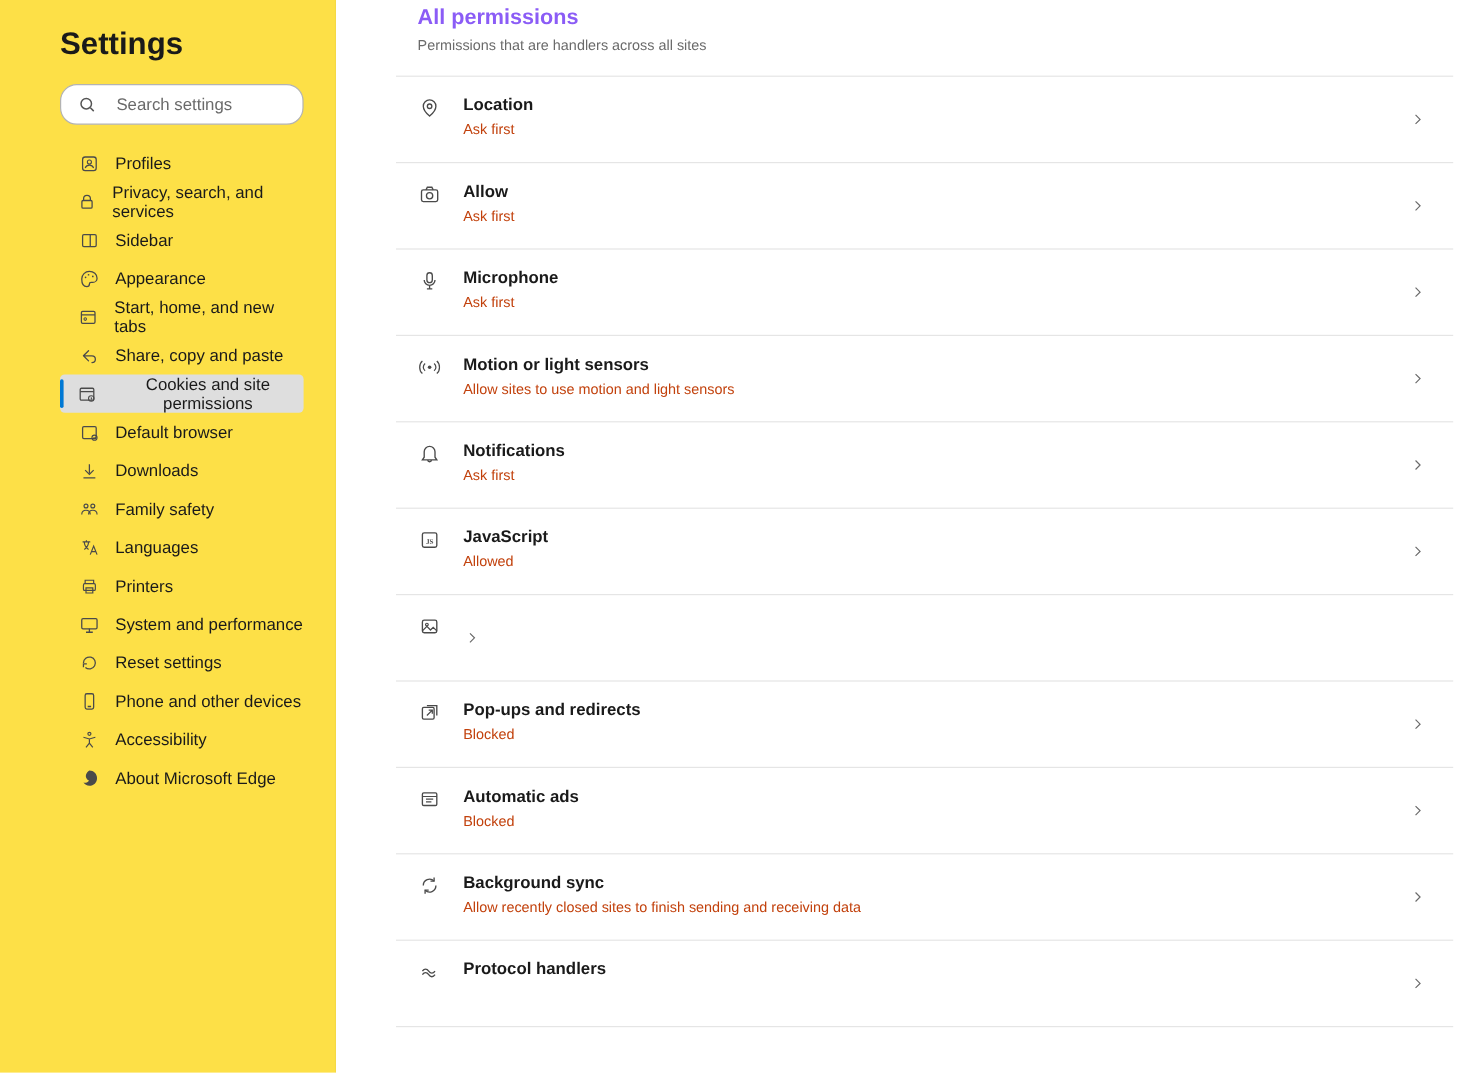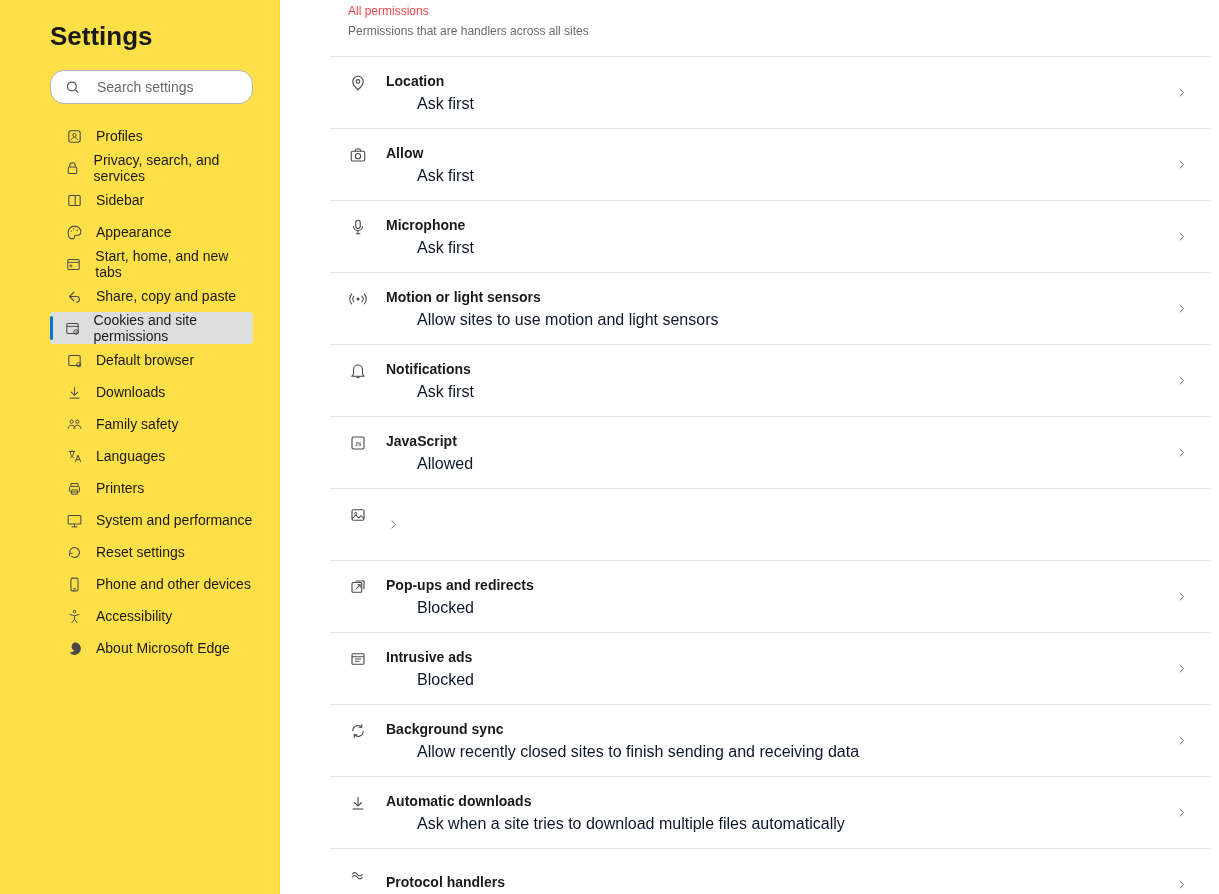--- a/index.html
+++ b/index.html
@@ -60,21 +60,21 @@
 .nav-list { list-style: none; }
 .nav-item {
   display: flex;
   align-items: center;
   height: 32px;
   padding-left: 14px;
   border-radius: 4px;
   cursor: default;
   position: relative;
 }
-.nav-item.selected { background: #dedede; }
+.nav-item.selected { background: #dedede; text-align: center; }
 .nav-item.selected::before {
   content: "";
   position: absolute;
   left: 0;
   top: 4px;
   bottom: 4px;
   width: 3px;
   background: #0078d4;
   border-radius: 2px;
 }
@@ -93,33 +93,32 @@
   flex: 1;
   background: #fff;
   overflow-y: auto;
   padding-right: 8px;
 }
 .section-header {
   padding: 4px 22px 18px 18px;
   border-bottom: 1px solid #e5e5e5;
 }
 .section-title {
-  font-size: 12px;
-  font-weight: 400;
+  font-size: 18px;
+  font-weight: 700;
   margin-bottom: 6px;
-  color: #ef4444;
+  color: #8b5cf6;
 }
 .section-sub {
   font-size: 12px;
   color: #6a6a6a;
 }
 .perm-list { }
 .perm-row {
   display: flex;
-  align-items: center;
   padding: 15px 22px 15px 18px;
   border-bottom: 1px solid #e5e5e5;
   cursor: default;
   min-height: 72px;
 }
 .perm-icon {
   width: 20px;
   display: flex;
   justify-content: center;
   color: #4a4a4a;
@@ -128,23 +127,22 @@
   margin-top: 2px;
 }
 .perm-text { flex: 1; }
 .perm-title {
   font-size: 14px;
   font-weight: 600;
   color: #1a1a1a;
   margin-bottom: 6px;
 }
 .perm-sub {
-  font-size: 16px;
-  color: #0f172a;
-  margin-left: 31px;
+  font-size: 12px;
+  color: #c2410c;
 }
 .perm-chevron {
   color: #6a6a6a;
   display: flex;
   align-items: center;
 }
 svg { display: block; }
 </style>
 </head>
 <body>
@@ -437,54 +435,38 @@
             </svg>
           </span>
         </div>
         <div class="perm-row">
           <span class="perm-icon">
             <svg width="18" height="18" viewBox="0 0 24 24">
               <use href="#ic-intrusive-ads"></use>
             </svg>
           </span>
           <div class="perm-text">
-            <div class="perm-title">Intrusive ads</div>
+            <div class="perm-title">Automatic ads</div>
             <div class="perm-sub">Blocked</div>
           </div>
           <span class="perm-chevron">
             <svg width="15" height="15" viewBox="0 0 24 24">
               <use href="#ic-chevron"></use>
             </svg>
           </span>
         </div>
         <div class="perm-row">
           <span class="perm-icon">
             <svg width="18" height="18" viewBox="0 0 24 24">
               <use href="#ic-background-sync"></use>
             </svg>
           </span>
           <div class="perm-text">
             <div class="perm-title">Background sync</div>
             <div class="perm-sub">Allow recently closed sites to finish sending and receiving data</div>
-          </div>
-          <span class="perm-chevron">
-            <svg width="15" height="15" viewBox="0 0 24 24">
-              <use href="#ic-chevron"></use>
-            </svg>
-          </span>
-        </div>
-        <div class="perm-row">
-          <span class="perm-icon">
-            <svg width="18" height="18" viewBox="0 0 24 24">
-              <use href="#ic-auto-downloads"></use>
-            </svg>
-          </span>
-          <div class="perm-text">
-            <div class="perm-title">Automatic downloads</div>
-            <div class="perm-sub">Ask when a site tries to download multiple files automatically</div>
           </div>
           <span class="perm-chevron">
             <svg width="15" height="15" viewBox="0 0 24 24">
               <use href="#ic-chevron"></use>
             </svg>
           </span>
         </div>
         <div class="perm-row">
           <span class="perm-icon">
             <svg width="18" height="18" viewBox="0 0 24 24">

